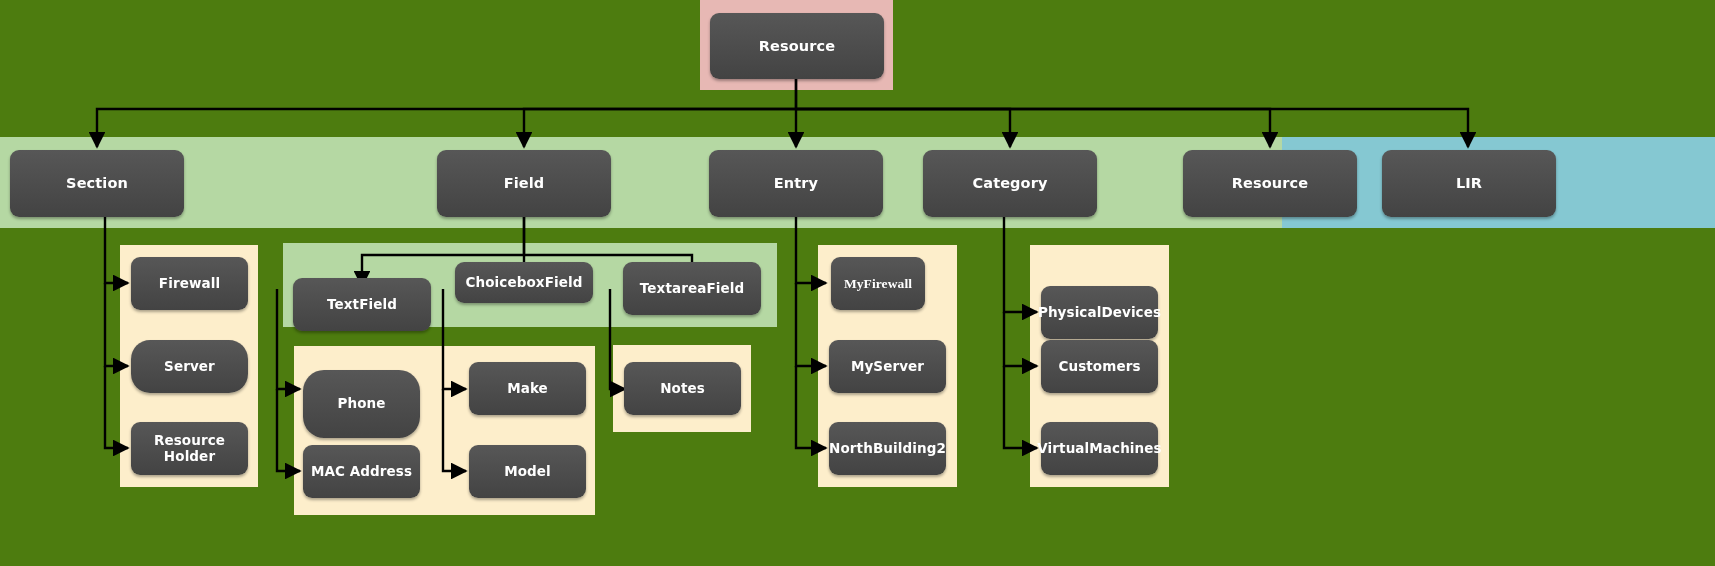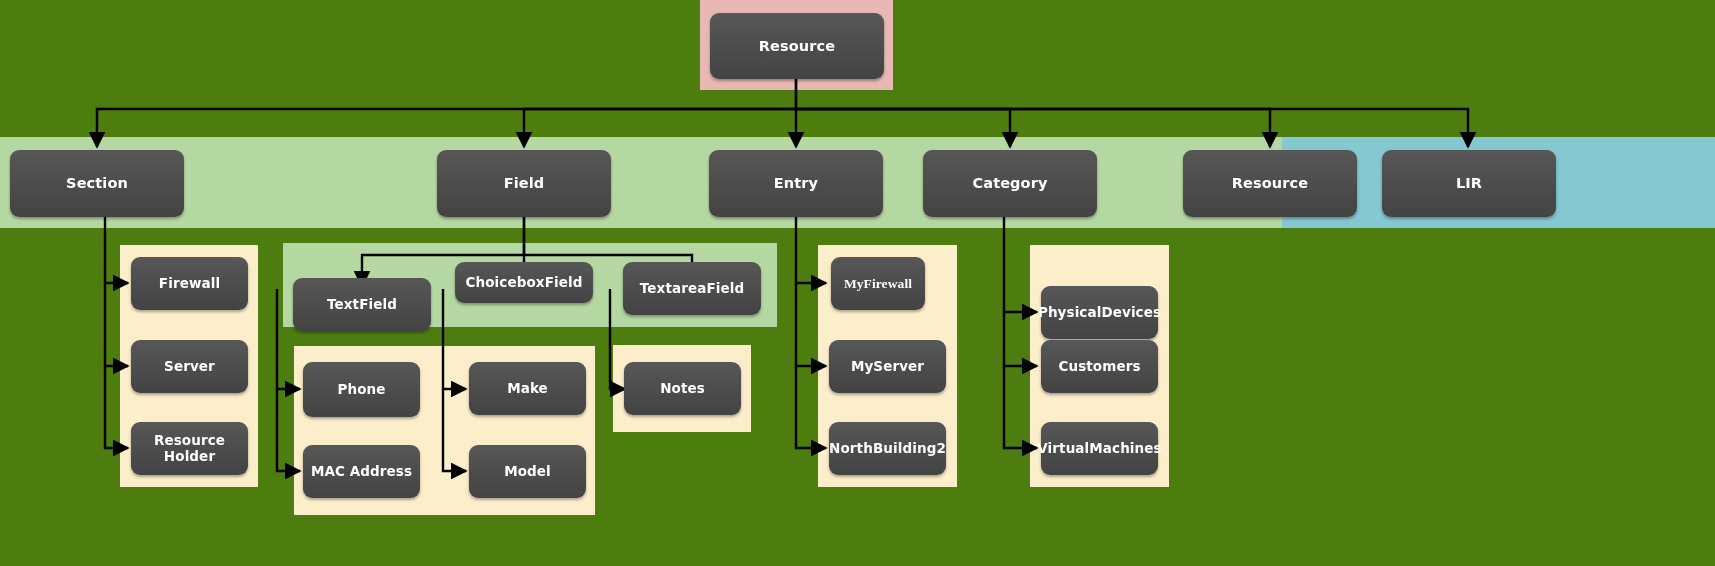--- a/index.html
+++ b/index.html
@@ -134,28 +134,28 @@
   <div class="node" style="left:710px; top:13px; width:174px; height:66px;">Resource</div>
 
   <div class="node" style="left:10px; top:150px; width:174px; height:67px;">Section</div>
   <div class="node" style="left:437px; top:150px; width:174px; height:67px;">Field</div>
   <div class="node" style="left:709px; top:150px; width:174px; height:67px;">Entry</div>
   <div class="node" style="left:923px; top:150px; width:174px; height:67px;">Category</div>
   <div class="node" style="left:1183px; top:150px; width:174px; height:67px;">Resource</div>
   <div class="node" style="left:1382px; top:150px; width:174px; height:67px;">LIR</div>
 
   <div class="node small" style="left:131px; top:257px; width:117px; height:53px;">Firewall</div>
-  <div class="node small" style="left:131px; top:340px; width:117px; height:53px;">Server</div>
+  <div class="node small" style="left:131px; top:340px; width:117px; height:53px;border-radius:19px;">Server</div>
   <div class="node small" style="left:131px; top:422px; width:117px; height:53px;">Resource Holder</div>
 
   <div class="node small" style="left:293px; top:262px; width:138px; height:53px;margin-top:16px;">TextField</div>
   <div class="node small" style="left:455px; top:262px; width:138px; height:41px;">ChoiceboxField</div>
   <div class="node small" style="left:623px; top:262px; width:138px; height:53px;">TextareaField</div>
 
-  <div class="node small" style="left:303px; top:362px; width:117px; height:55px;">Phone</div>
+  <div class="node small" style="left:303px; top:370px; width:117px; height:68px;border-radius:21px;">Phone</div>
   <div class="node small" style="left:303px; top:445px; width:117px; height:53px;">MAC Address</div>
 
   <div class="node small" style="left:469px; top:362px; width:117px; height:53px;">Make</div>
   <div class="node small" style="left:469px; top:445px; width:117px; height:53px;">Model</div>
 
   <div class="node small" style="left:624px; top:362px; width:117px; height:53px;">Notes</div>
 
   <div class="node small" style="left:831px; top:257px; width:94px; height:53px;font-family:Liberation Serif, serif;">MyFirewall</div>
   <div class="node small" style="left:829px; top:340px; width:117px; height:53px;">MyServer</div>
   <div class="node small" style="left:829px; top:422px; width:117px; height:53px;">NorthBuilding2</div>

